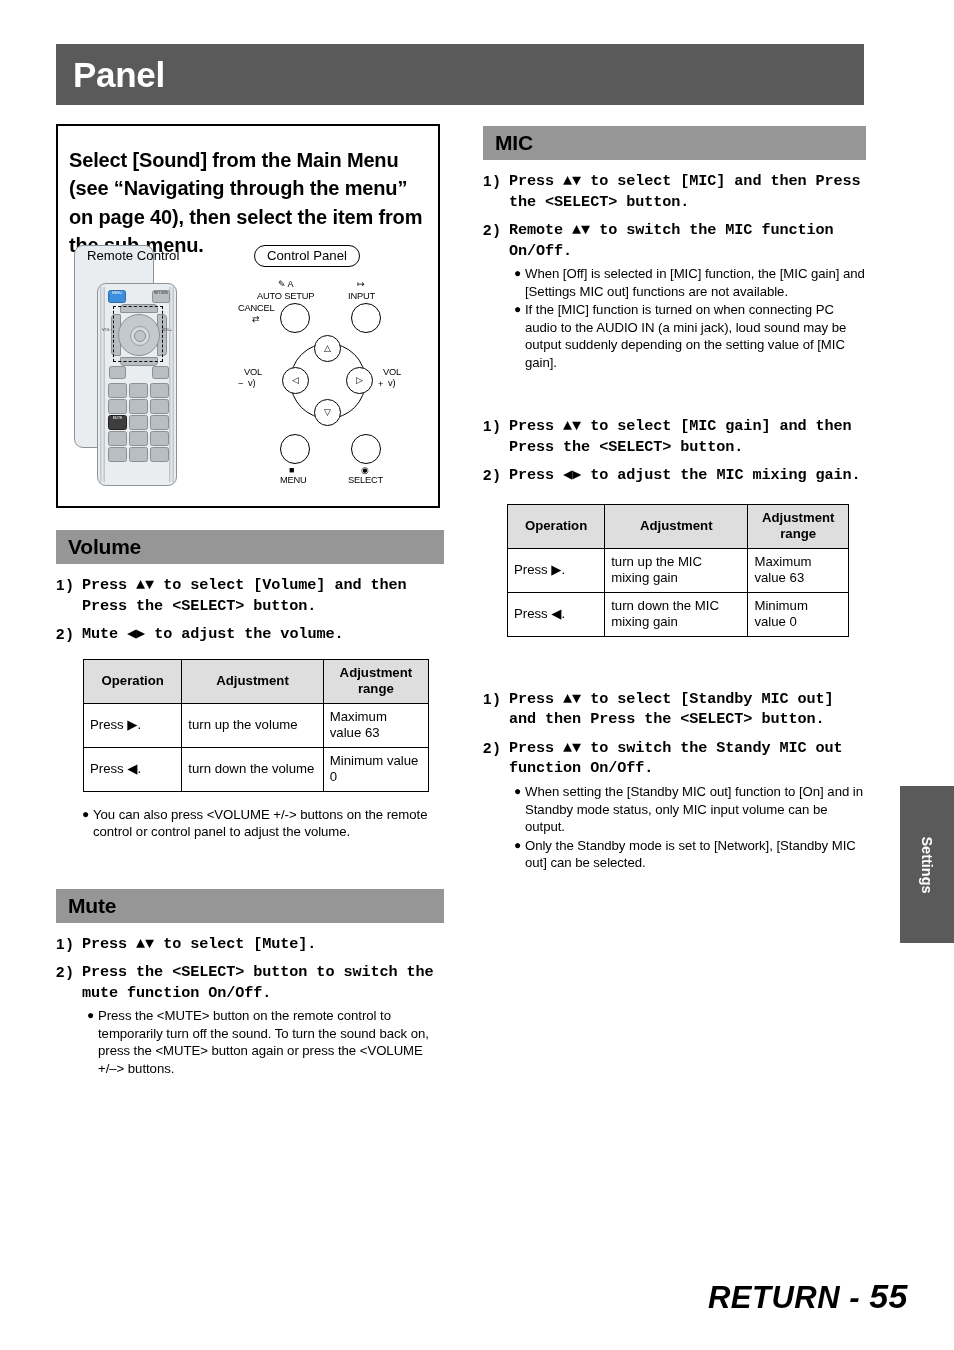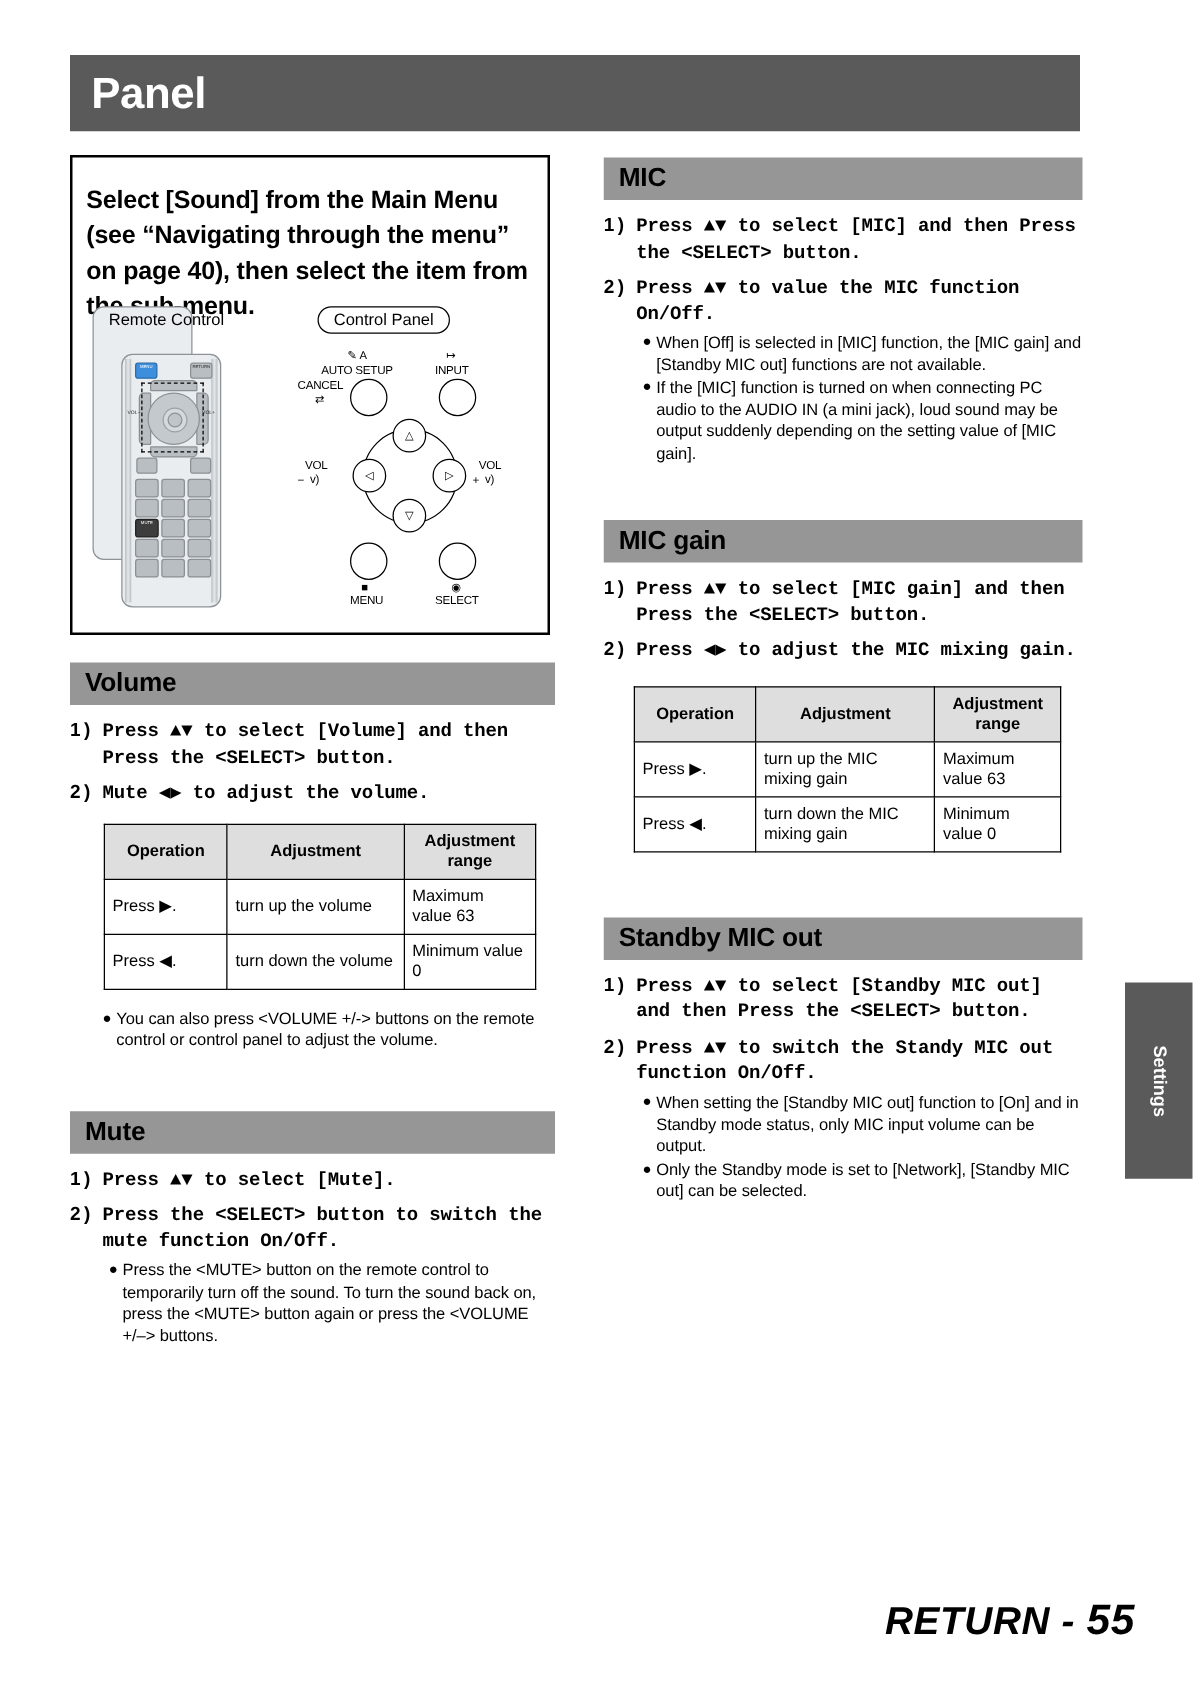--- a/index.html
+++ b/index.html
@@ -503,39 +503,36 @@
     <div class="sec-bar">
       <span class="sec-title">MIC</span>
     </div>
     <div class="steps">
       <div class="step">
         <span class="num">1 )</span>
         <span class="body">Press ▲▼ to select [MIC] and then Press the &lt;SELECT&gt; button.</span>
       </div>
       <div class="step">
         <span class="num">2 )</span>
-        <span class="body">Press ▲▼ to value the MIC function On/Off.</span>
+        <span class="body">Remote ▲▼ to switch the MIC function On/Off.</span>
       </div>
     </div>
     <div class="bullets indent2" style="margin-top:-4px;">
       <div class="bullet">
         <span class="dot">●</span>
-        <span class="txt">When [Off] is selected in [MIC] function, the [MIC gain] and [Standby MIC out] functions are not available.</span>
+        <span class="txt">When [Off] is selected in [MIC] function, the [MIC gain] and [Settings MIC out] functions are not available.</span>
       </div>
       <div class="bullet">
         <span class="dot">●</span>
         <span class="txt">If the [MIC] function is turned on when connecting PC audio to the AUDIO IN (a mini jack), loud sound may be output suddenly depending on the setting value of [MIC gain].</span>
       </div>
     </div>
   </div>
 
   <div style="margin-top:45px;">
-    <div class="sec-bar">
-      <span class="sec-title">MIC gain</span>
-    </div>
     <div class="steps">
       <div class="step">
         <span class="num">1 )</span>
         <span class="body">Press ▲▼ to select [MIC gain] and then Press the &lt;SELECT&gt; button.</span>
       </div>
       <div class="step">
         <span class="num">2 )</span>
         <span class="body">Press ◀▶ to adjust the MIC mixing gain.</span>
       </div>
     </div>
@@ -562,23 +559,20 @@
         <tr>
           <td>Press ◀.</td>
           <td>turn down the MIC mixing gain</td>
           <td>Minimum value 0</td>
         </tr>
       </tbody>
     </table>
   </div>
 
   <div style="margin-top:52px;">
-    <div class="sec-bar">
-      <span class="sec-title">Standby MIC out</span>
-    </div>
     <div class="steps">
       <div class="step">
         <span class="num">1 )</span>
         <span class="body">Press ▲▼ to select [Standby MIC out] and then Press the &lt;SELECT&gt; button.</span>
       </div>
       <div class="step">
         <span class="num">2 )</span>
         <span class="body">Press ▲▼ to switch the Standy MIC out function On/Off.</span>
       </div>
     </div>

